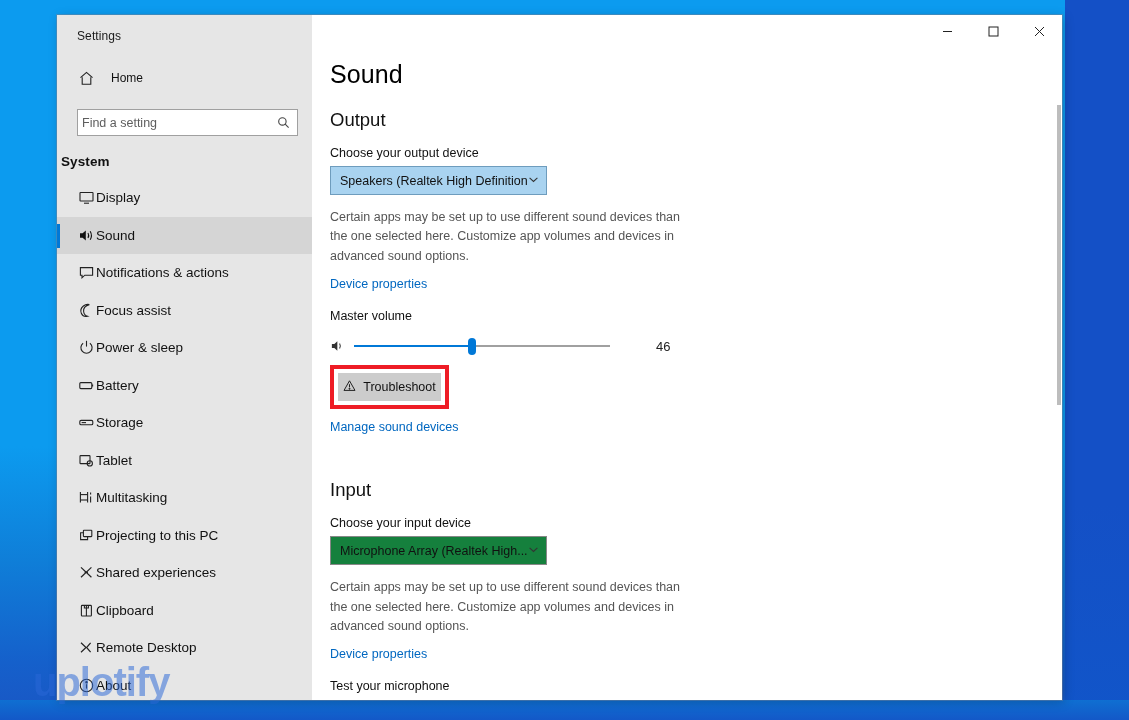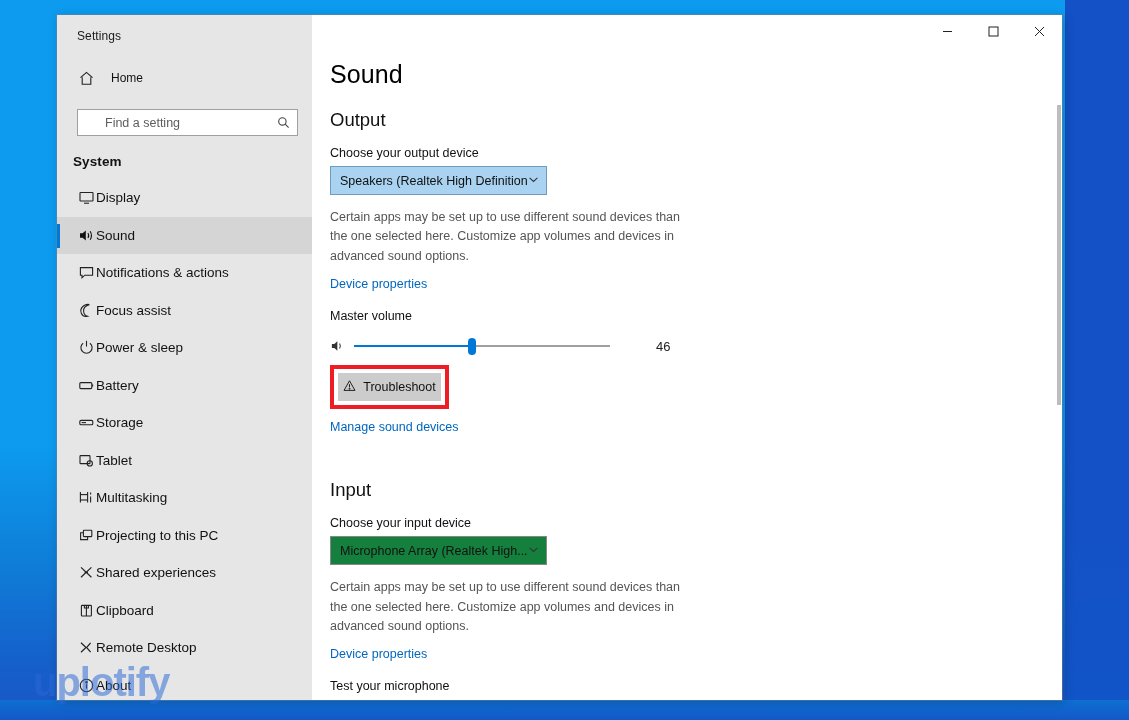--- a/index.html
+++ b/index.html
@@ -45,31 +45,31 @@
   .sb-home {
     display: flex; align-items: center; gap: 15px;
     height: 34px; margin-top: 18px; padding-left: 19px;
     font-size: 12px; color: #111;
   }
   .search-wrap {
     margin: 14px 14px 0 20px;
     height: 27px; background: #fff;
     border: 1px solid #a0a0a0;
     display: flex; align-items: center;
-    padding: 0 7px 0 27px;
+    padding: 0 7px 0 4px;
   }
   .search-wrap input {
     flex: 1; border: 0; outline: 0; background: transparent;
     font-family: "Liberation Sans", sans-serif;
     font-size: 12.5px; color: #333;
   }
   .search-wrap input::placeholder { color: #5d5d5d; }
   .sb-section {
     font-size: 13.5px; font-weight: bold; color: #111;
-    padding: 18px 0 0 16px; letter-spacing: .1px;
+    padding: 18px 0 0 4px; letter-spacing: .1px;
   }
   .nav { margin-top: 10px; }
   .nav-item {
     display: flex; align-items: center; 
     height: 37.5px; padding-left: 19px;
     font-size: 13.5px; color: #111;
     position: relative; cursor: default;
   }
   .nav-item.sel { background: #d5d5d5; }
   .nav-item.sel::before {

